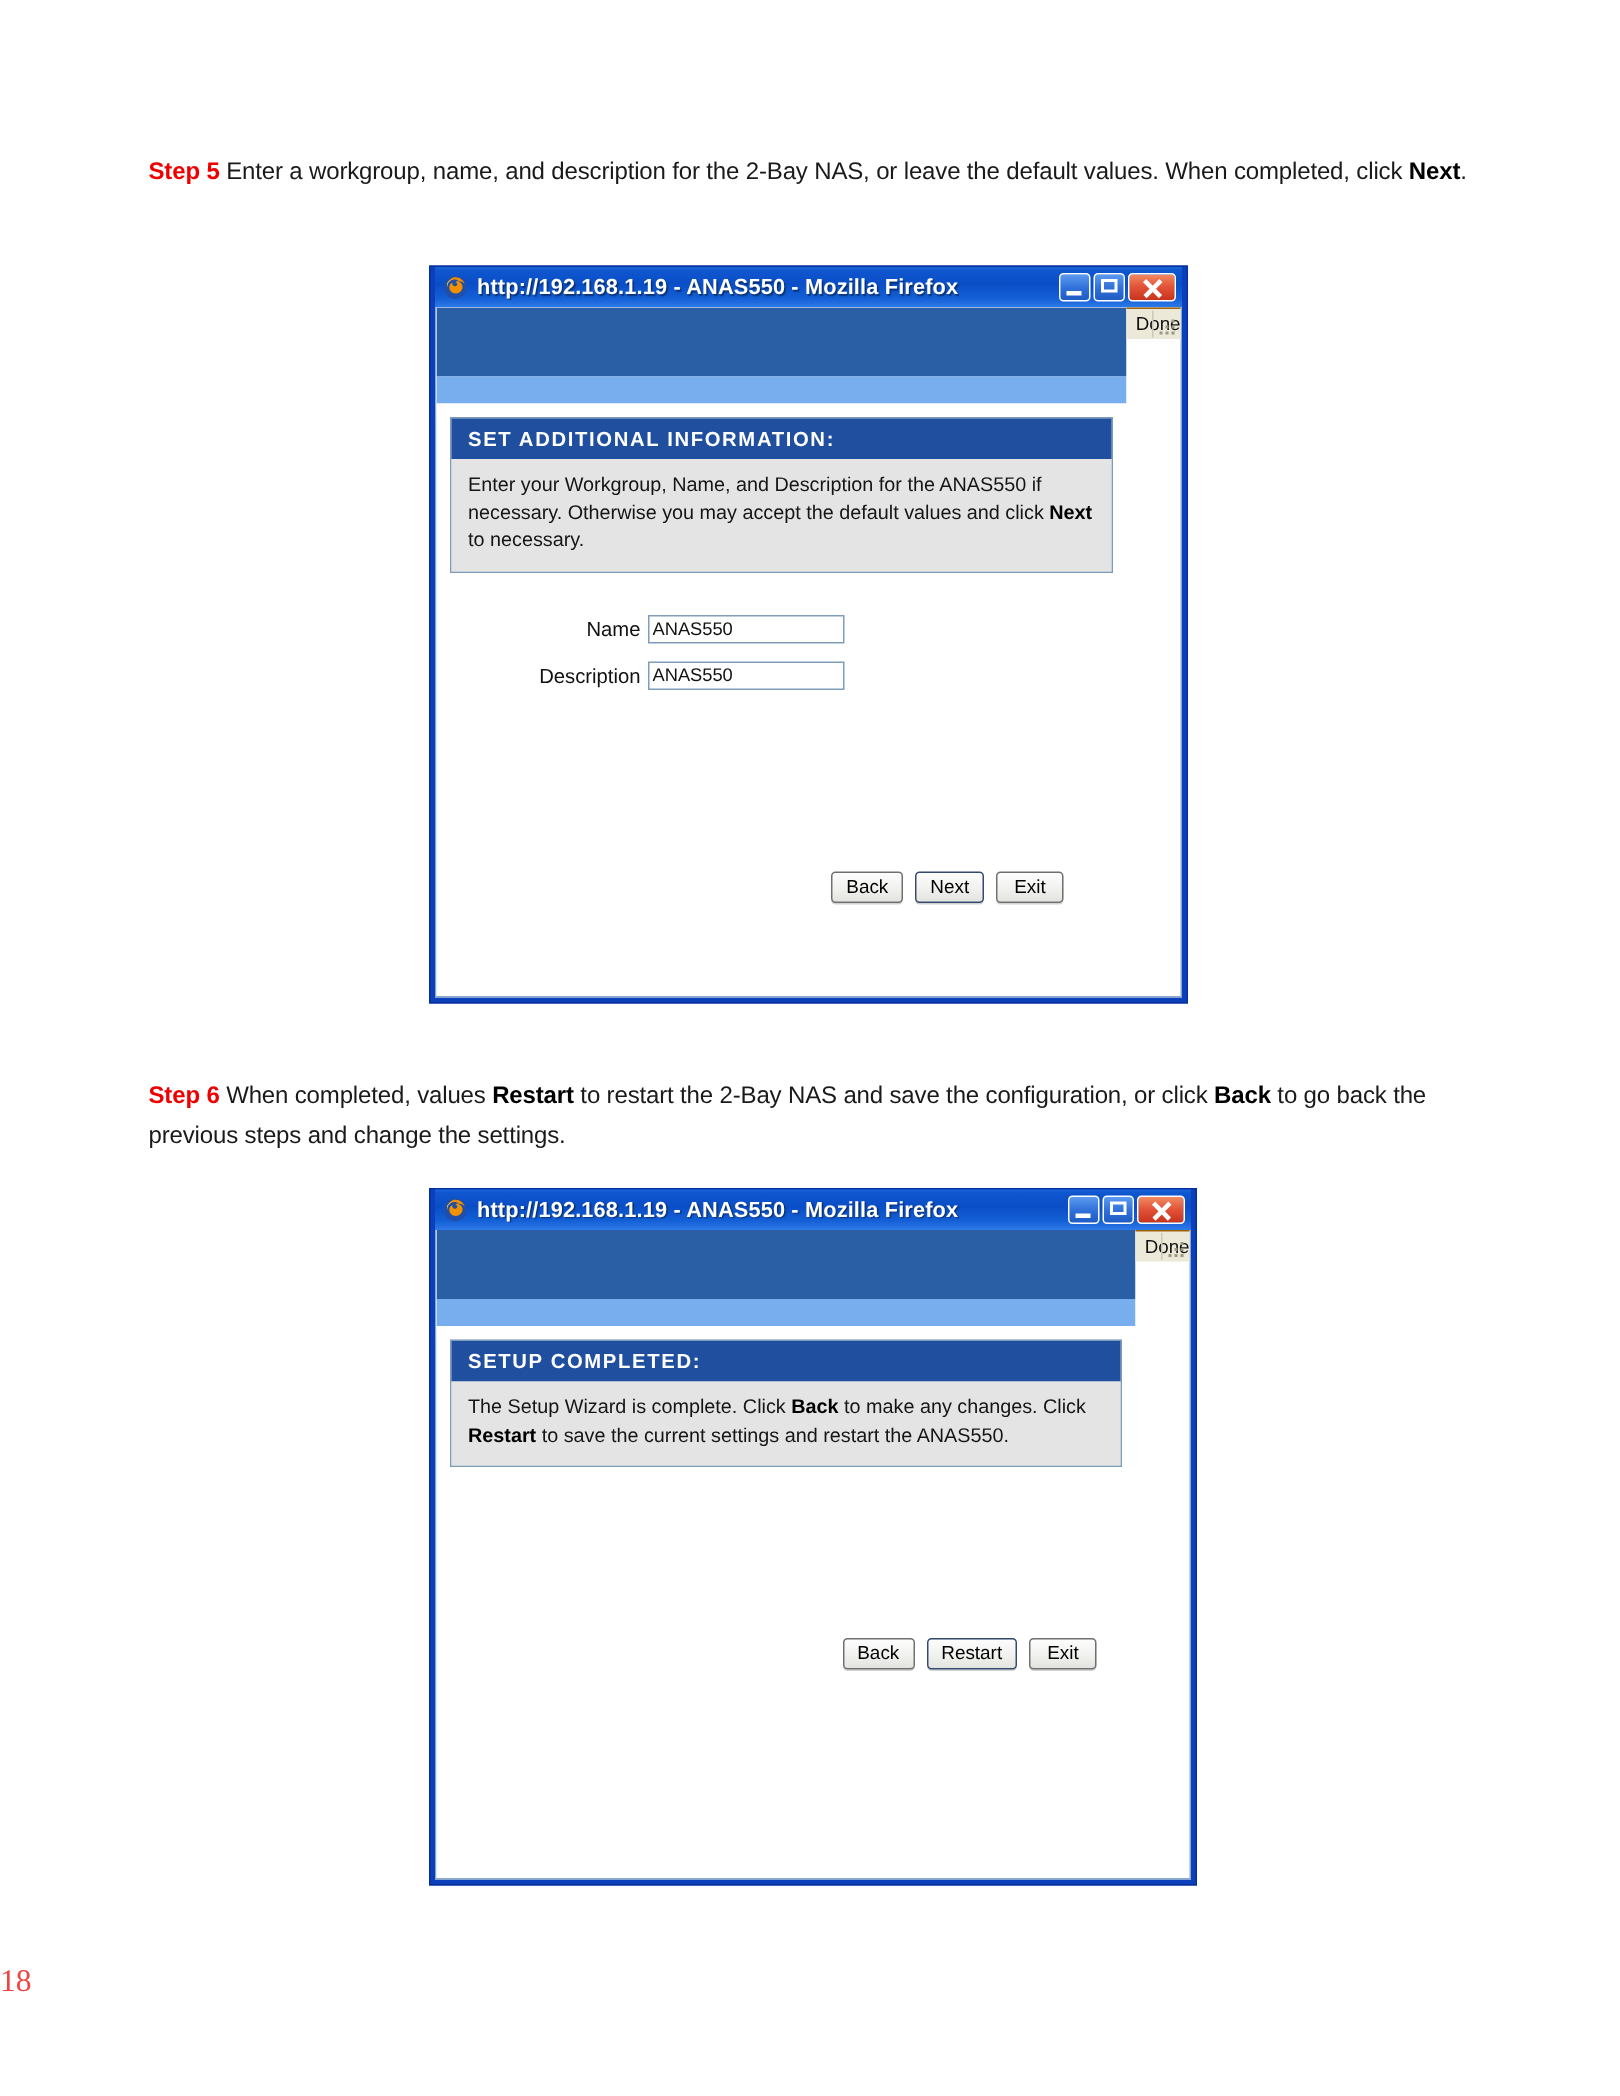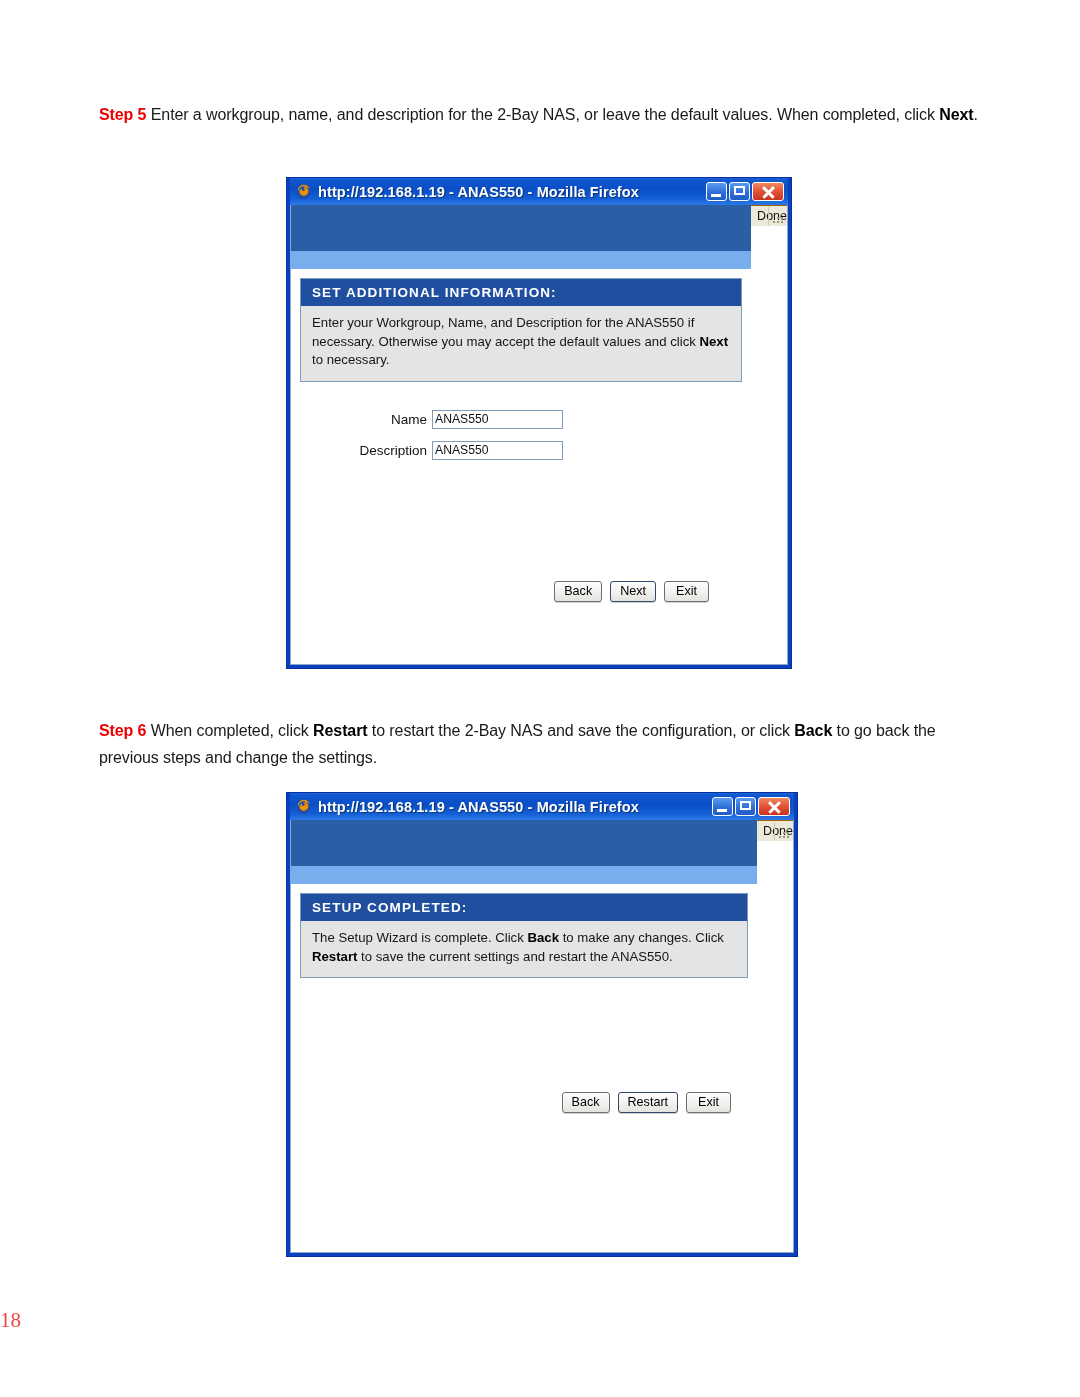--- a/index.html
+++ b/index.html
@@ -351,21 +351,21 @@
             <i style="left:10px;top:6px"></i>
           <i style="left:2px;top:10px"></i>
             <i style="left:6px;top:10px"></i>
             <i style="left:10px;top:10px"></i>
         </span>
       </div>
     </div>
   </div>
 
   <div class="step-para" id="step6-para">
-    <span class="step-label">Step 6</span><span> When completed, click </span><span class="b">Restart</span><span> to restart the 2-Bay NAS and save the configuration, or click </span><span class="b">Back</span><span> to go back the previous steps and change the settings.</span>
+    <span class="step-label">Step 6</span><span> When completed, values </span><span class="b">Restart</span><span> to restart the 2-Bay NAS and save the configuration, or click </span><span class="b">Back</span><span> to go back the previous steps and change the settings.</span>
   </div>
 
   <div class="win" id="win-step6">
 
     <div class="titlebar">
       <span class="ff-icon">
         <svg viewBox="0 0 20 20" width="17" height="17" aria-hidden="true">
           <circle cx="10" cy="10" r="9" fill="#1f4fa8"></circle>
           <path d="M10 2.2c3.6 0 6.6 2.2 7.4 5.3-1.2-1.6-3-2.4-5-2.1 1.8.6 3 2 3.3 3.7.3 2.1-.9 4.2-2.9 5.2-2.4 1.2-5.4.4-6.8-1.8-1-1.6-.9-3.6.2-5 .4-.6 1-1 1.7-1.3-.3.8-.2 1.7.3 2.3.6.8 1.7 1 2.5.5.7-.4 1-1.3.7-2-.2-.6-.8-1-1.4-1 .8-.7 1.9-1 2.9-.8-1-.9-2.4-1.4-3.8-1.3-2 .1-3.7 1.3-4.6 3C5.2 4.1 7.4 2.2 10 2.2z" fill="#f29100"></path>
           <path d="M3.5 7.2C4.4 5 6.4 3.5 8.8 3.4c-2.3.6-4.1 2.3-4.8 4.5-.2.7-.3 1.5-.2 2.2-.3-.9-.4-1.9-.3-2.9z" fill="#ffd24a"></path>

